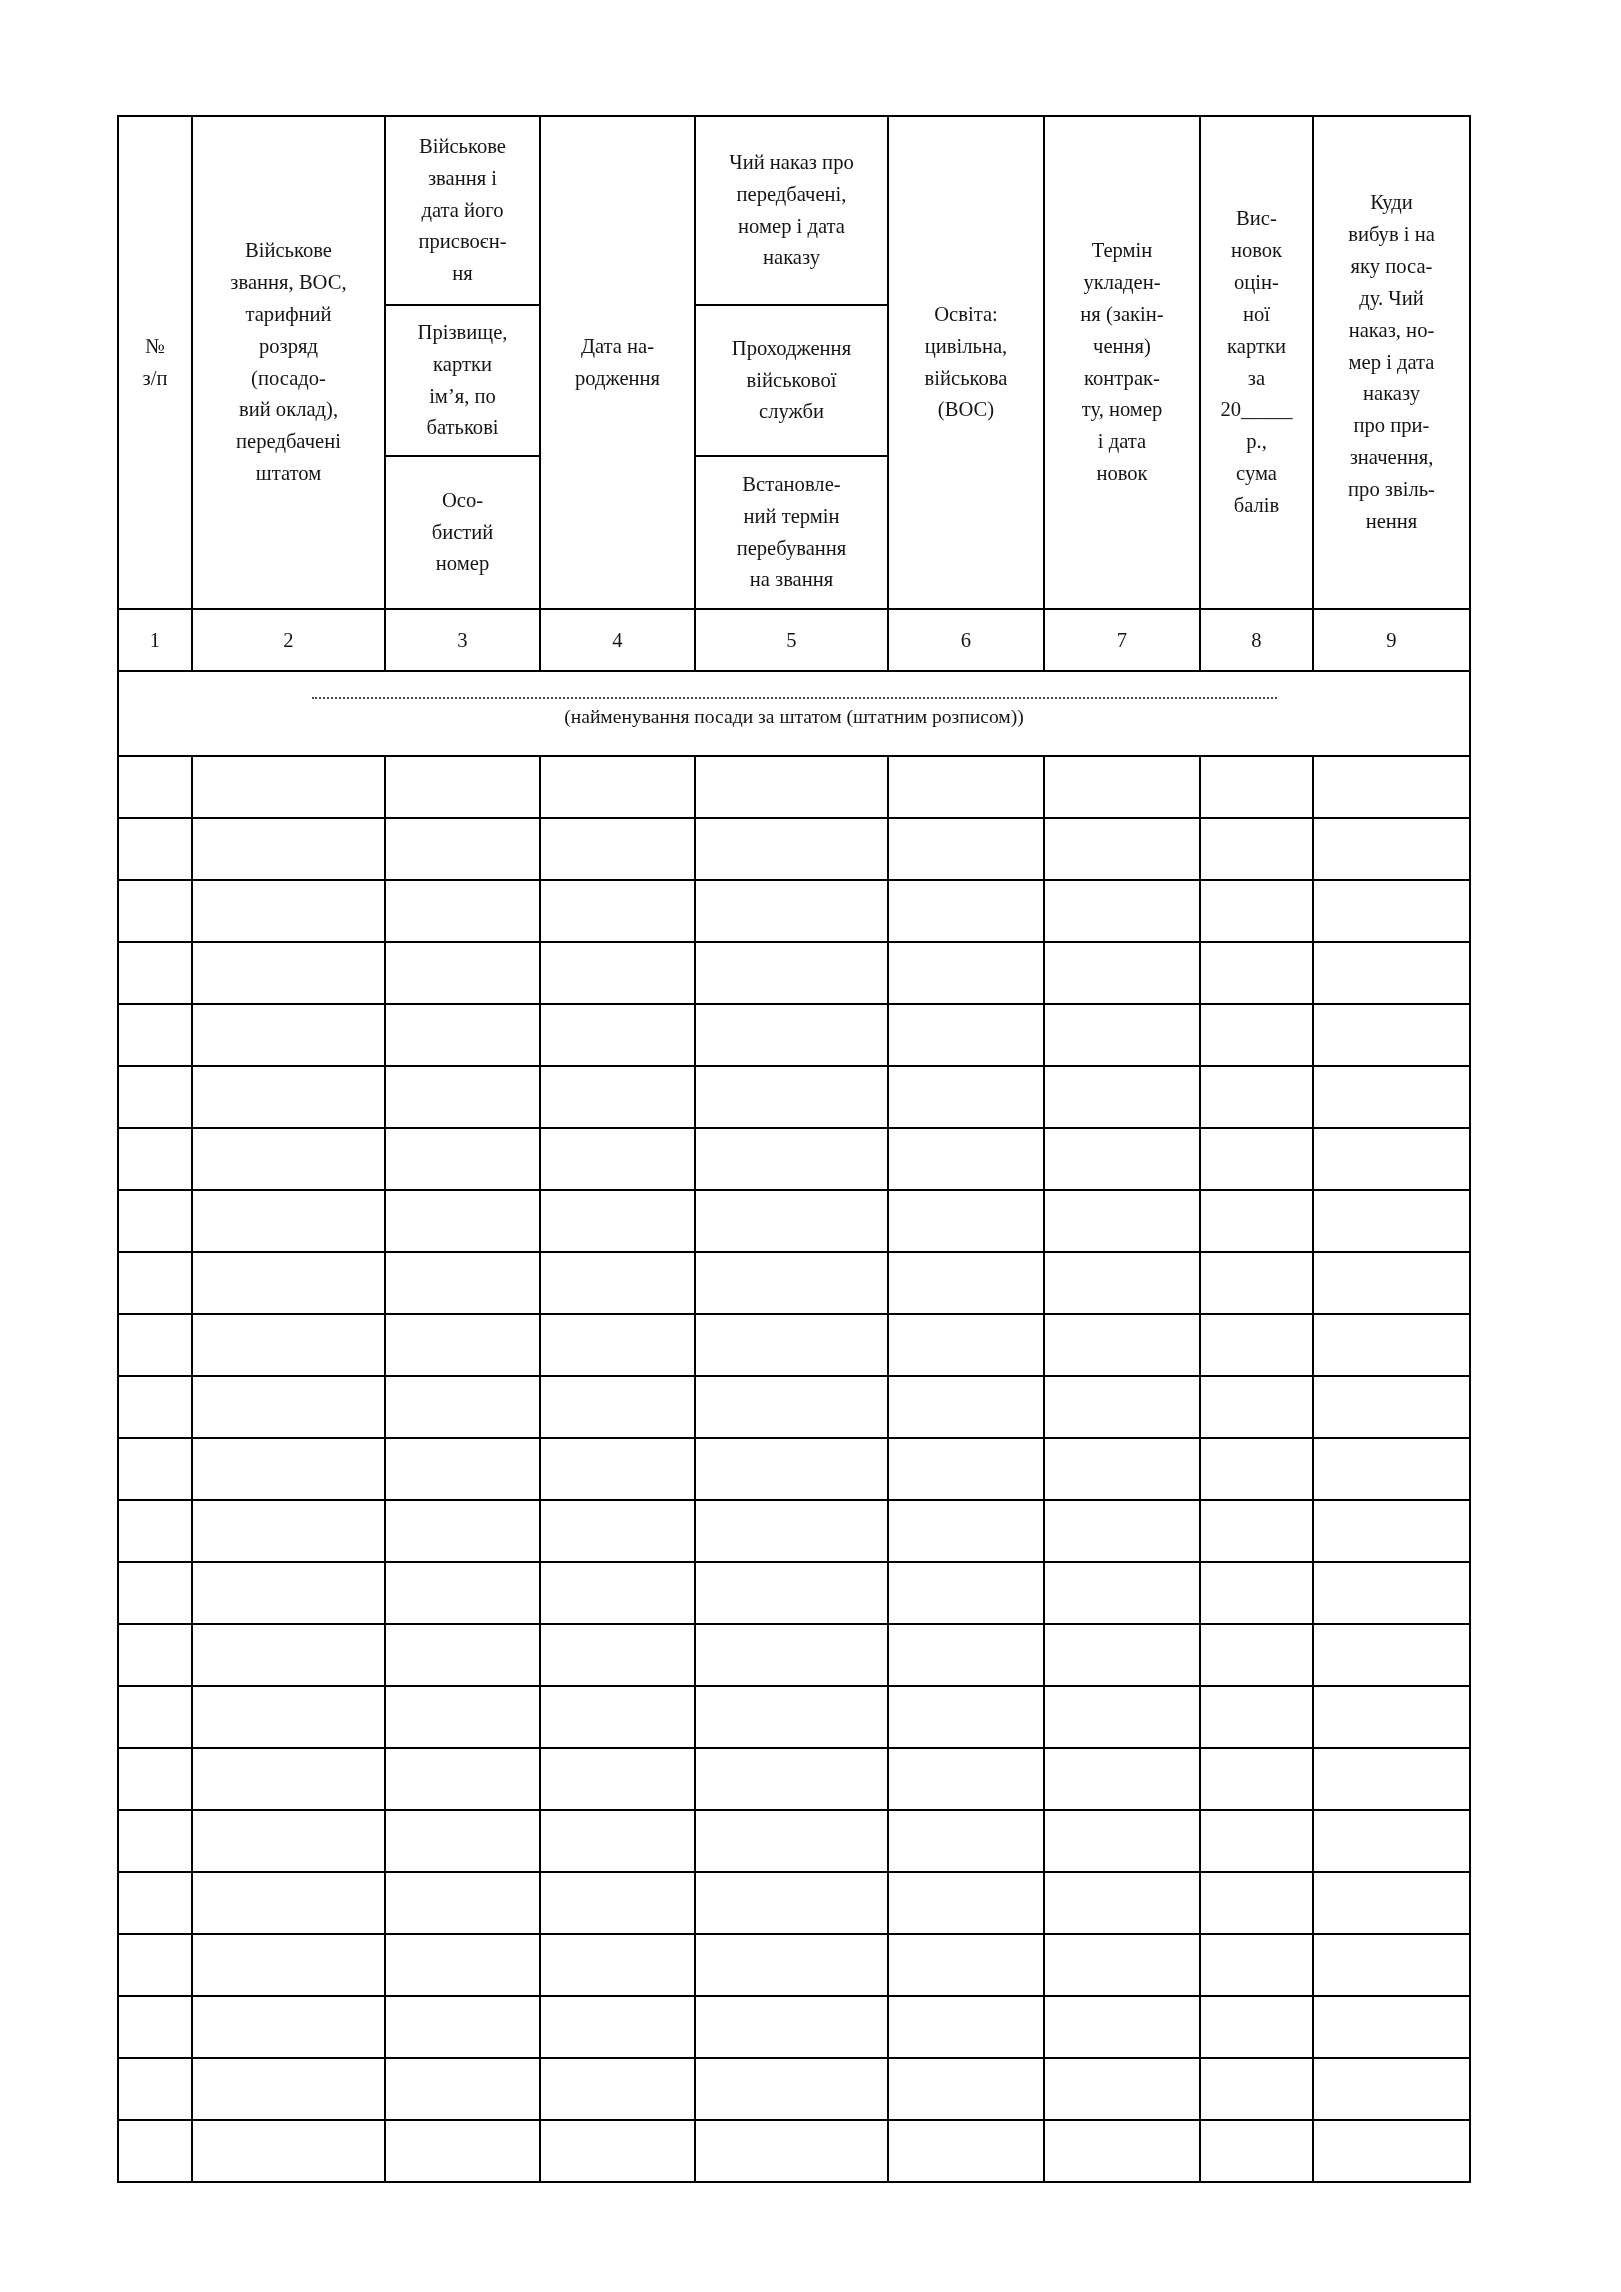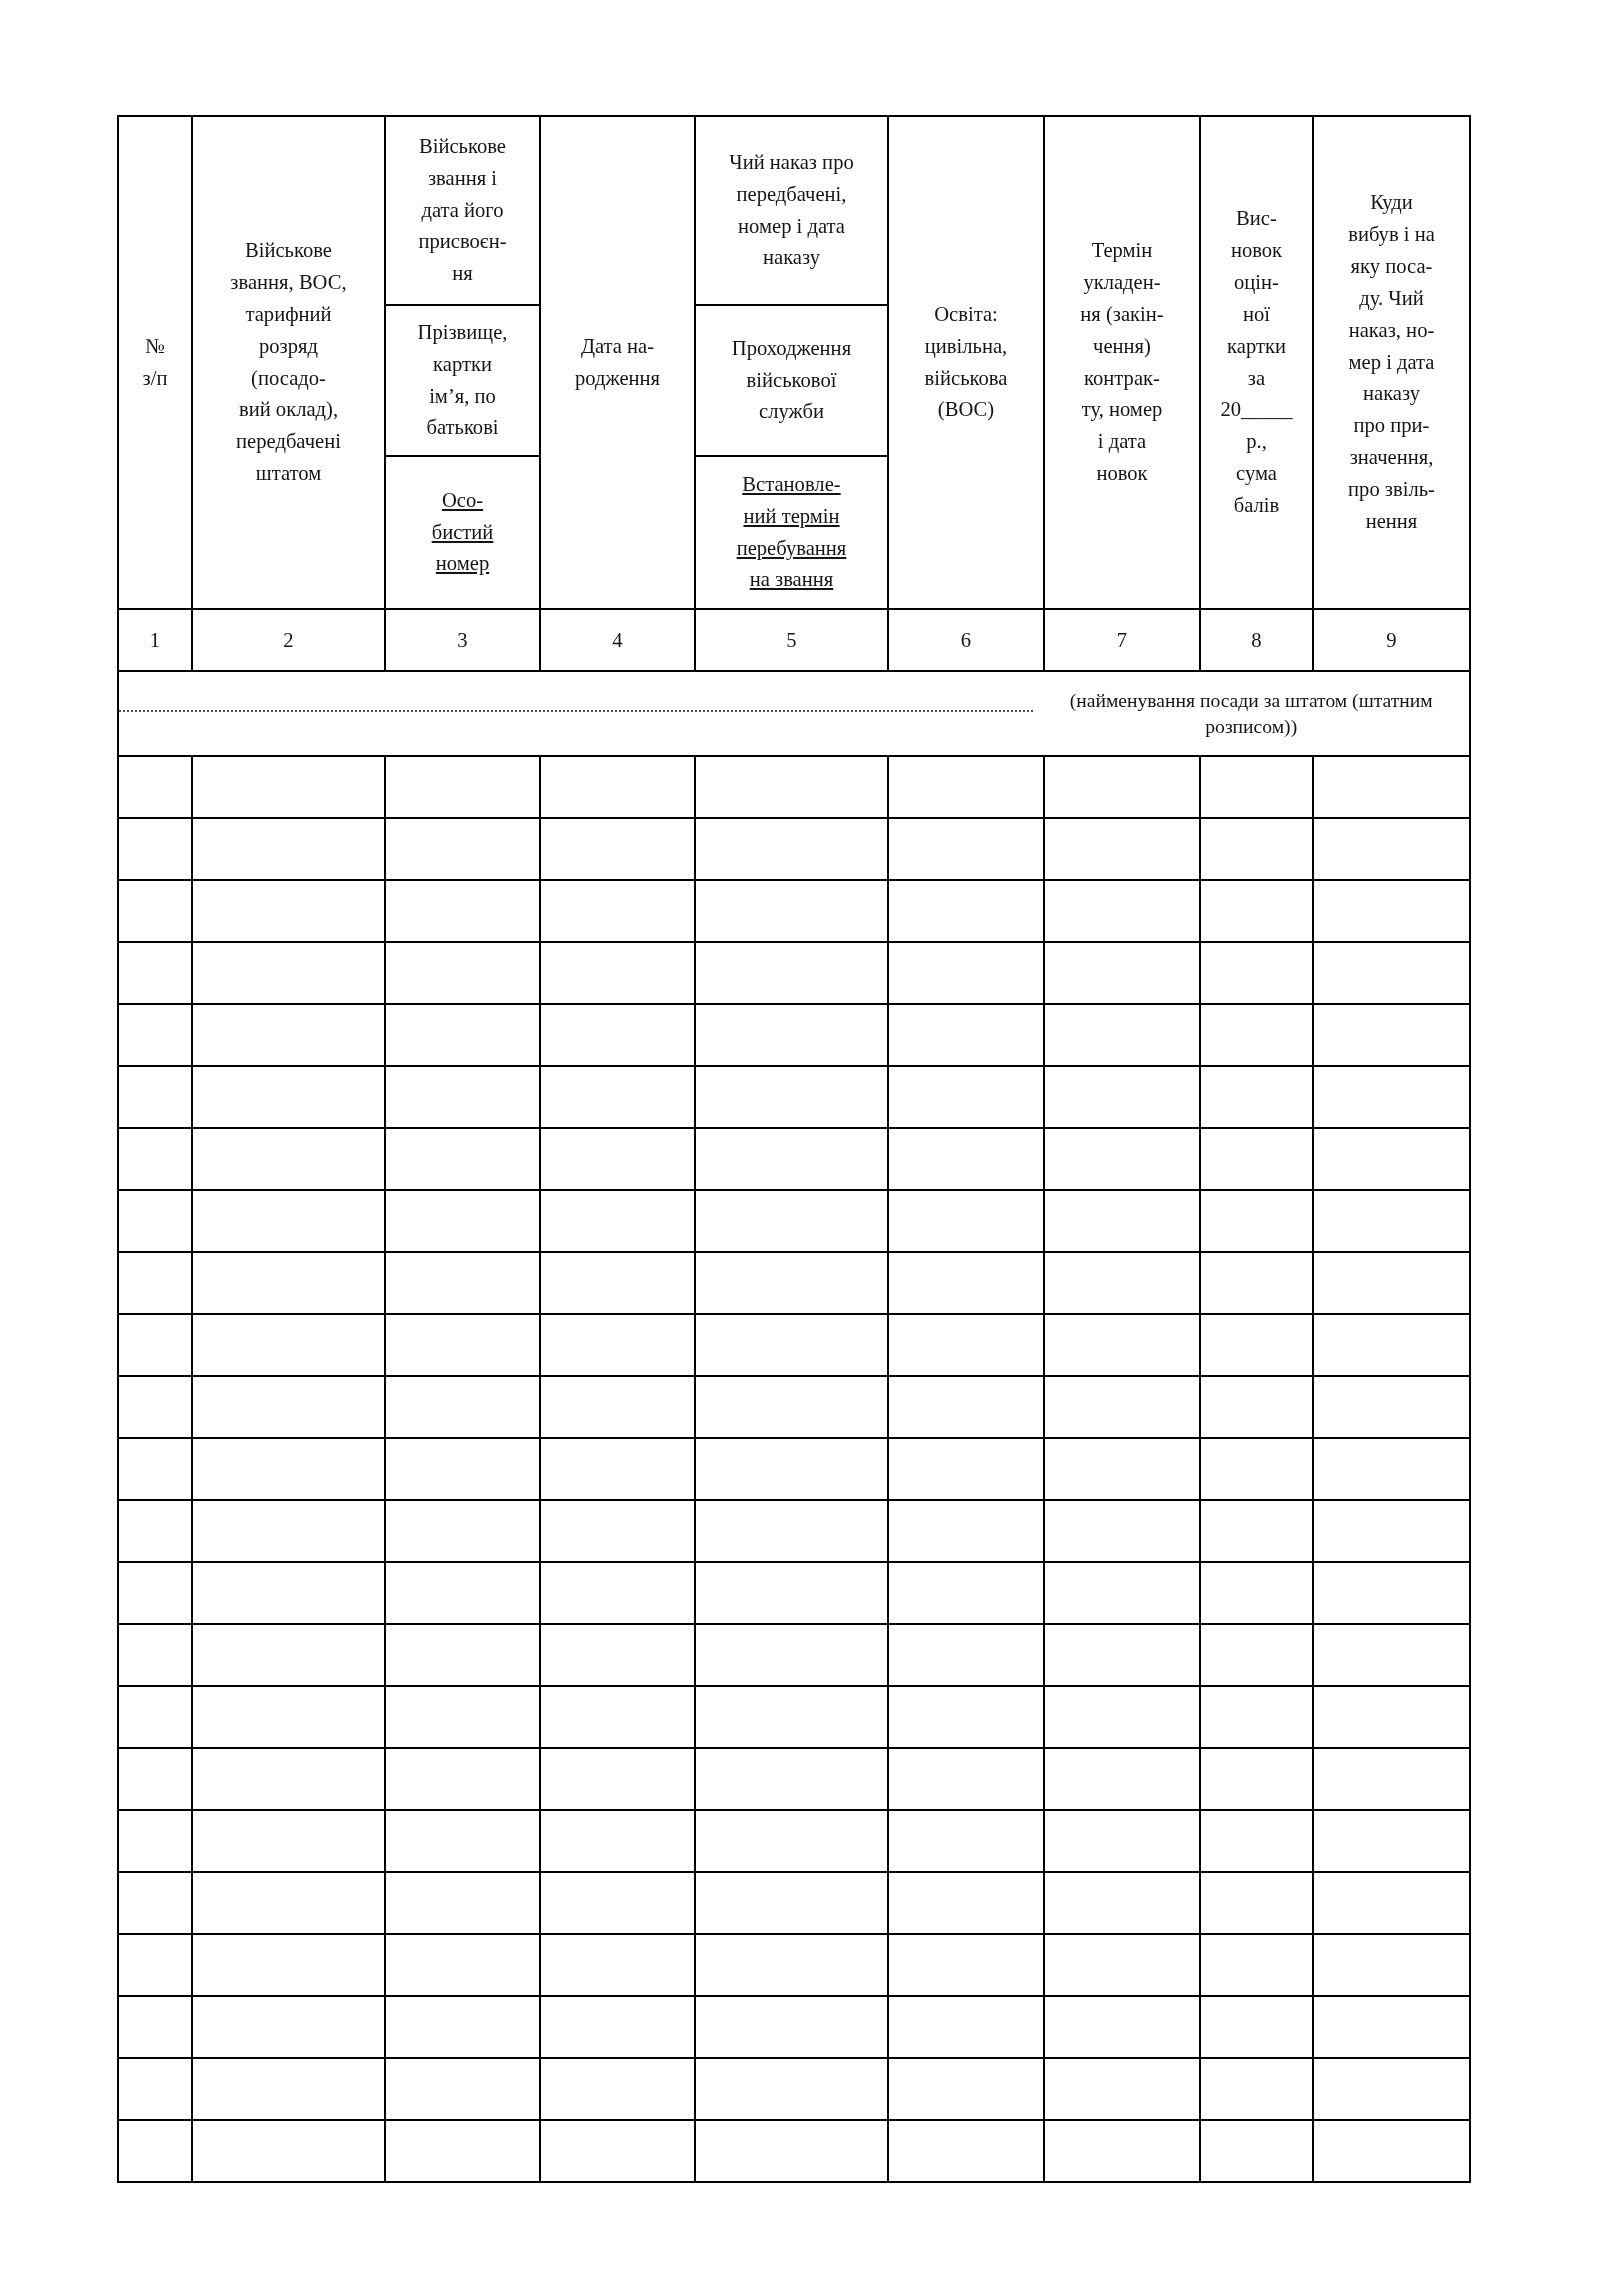--- a/index.html
+++ b/index.html
@@ -30,29 +30,30 @@
     padding: 0 2.9px;
     overflow: hidden;
   }
   td.hcell {
     white-space: pre-line;
     font-size: 20.6px;
     line-height: 1.55;
   }
   tr.h1 { height: 189px; }
   tr.h2 { height: 151px; }
-  tr.h3 { height: 153px; text-decoration: underline; }
+  tr.h3 { height: 153px; }
   tr.nums { height: 62px; }
   tr.nums td {
     font-size: 20.6px;
   }
   tr.caption-row { height: 85px; }
   tr.caption-row td { padding: 0; }
   .caption-stack {
     display: flex;
+    flex-direction: column;
     align-items: center;
     justify-content: center;
   }
   .fill-line {
     width: 965px;
     height: 0;
     border-bottom: 2px dotted #4a4a4a;
     margin-bottom: 4.9px;
   }
   .caption-text {

